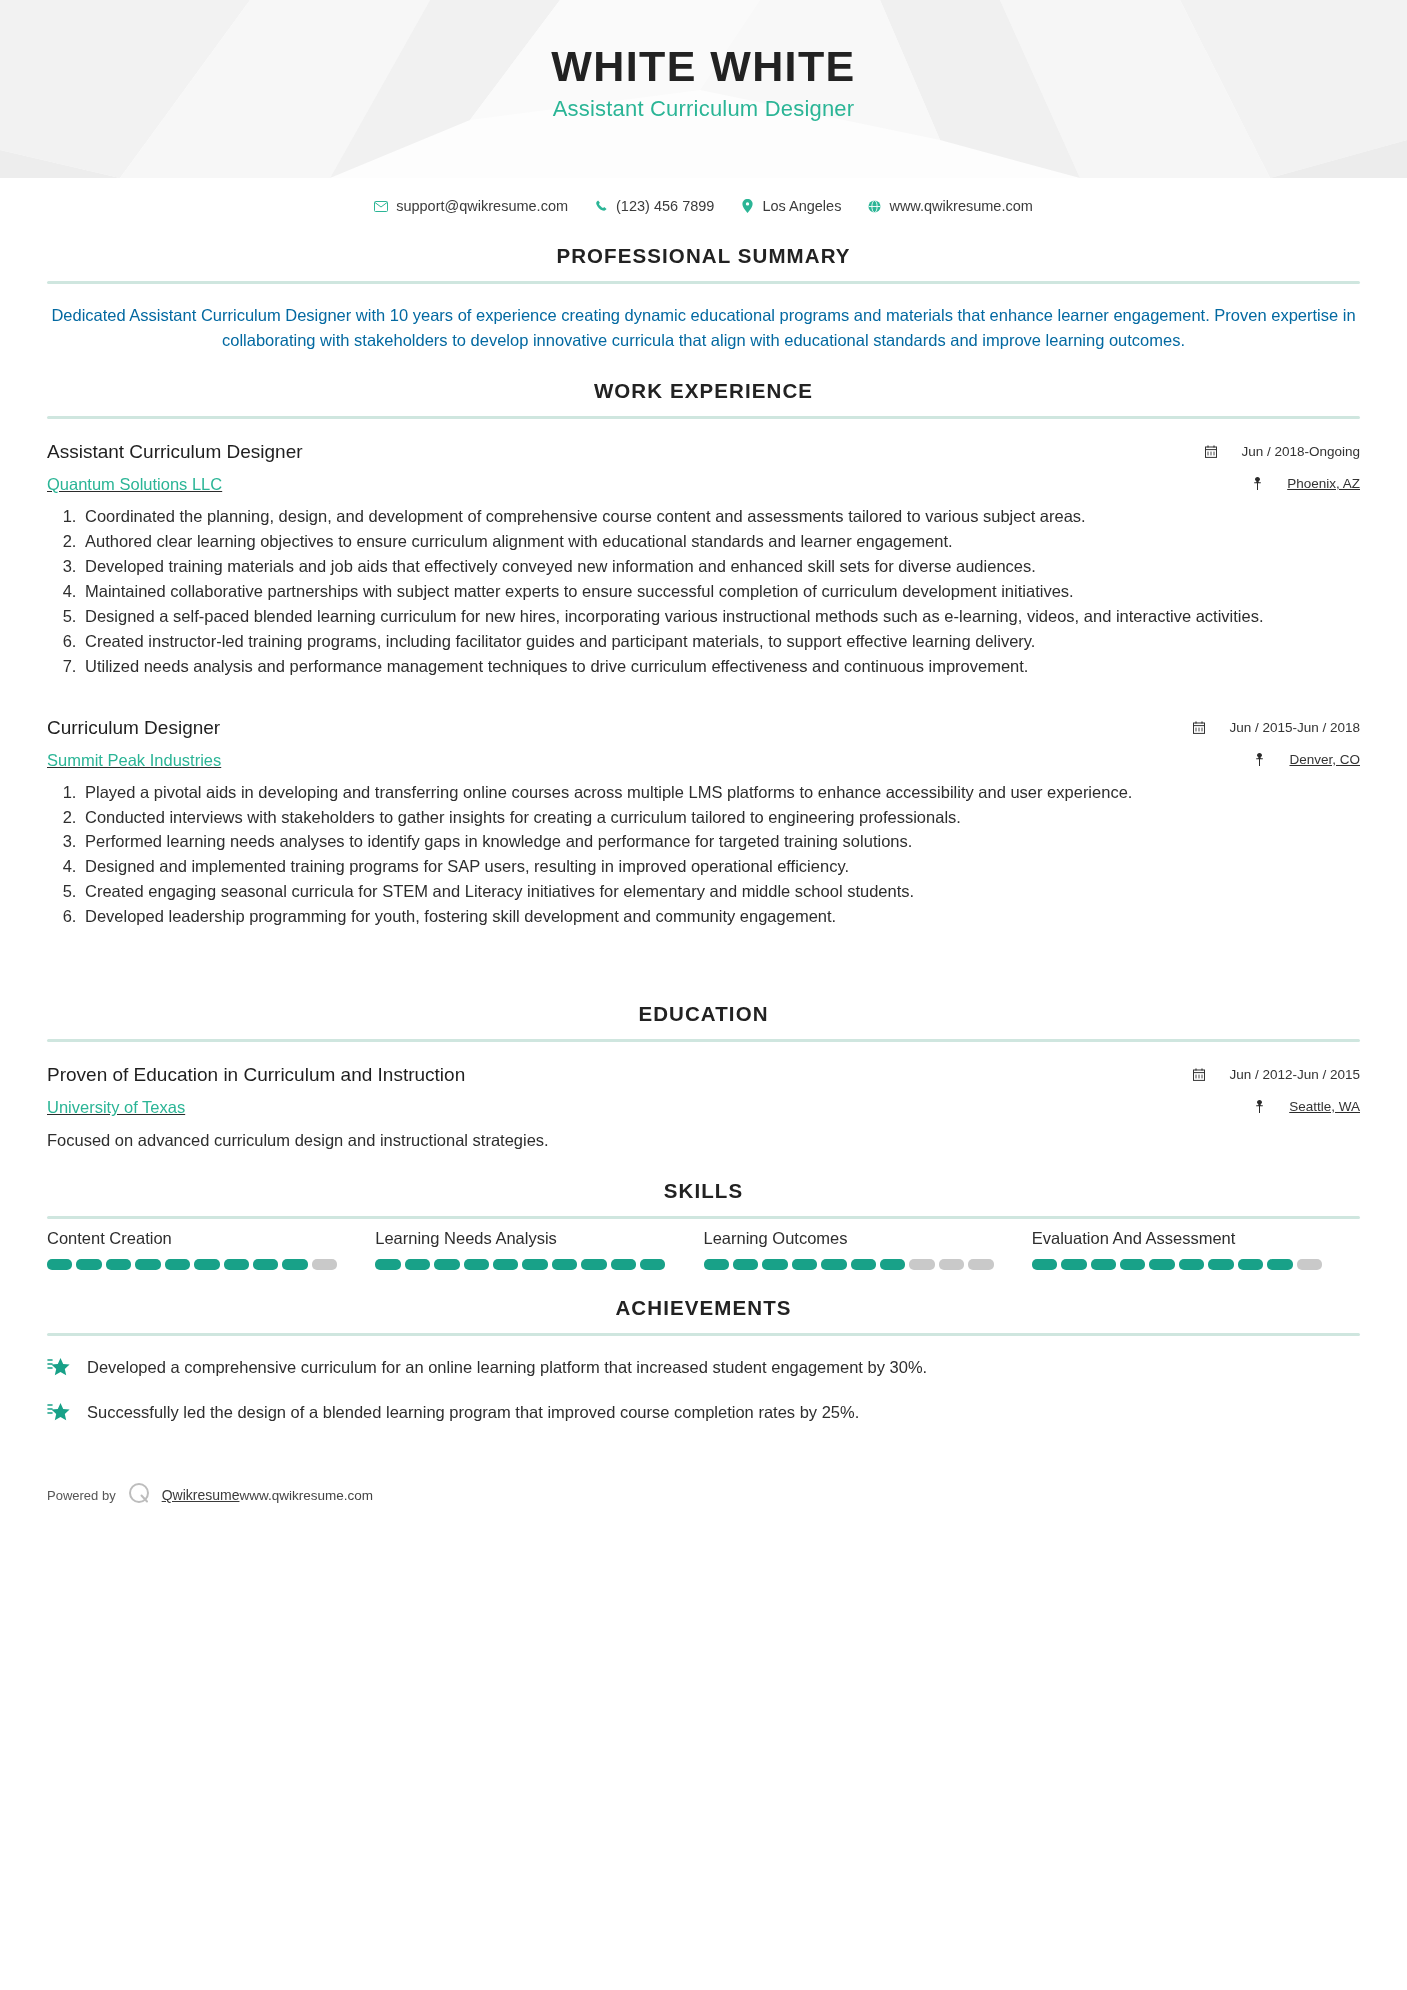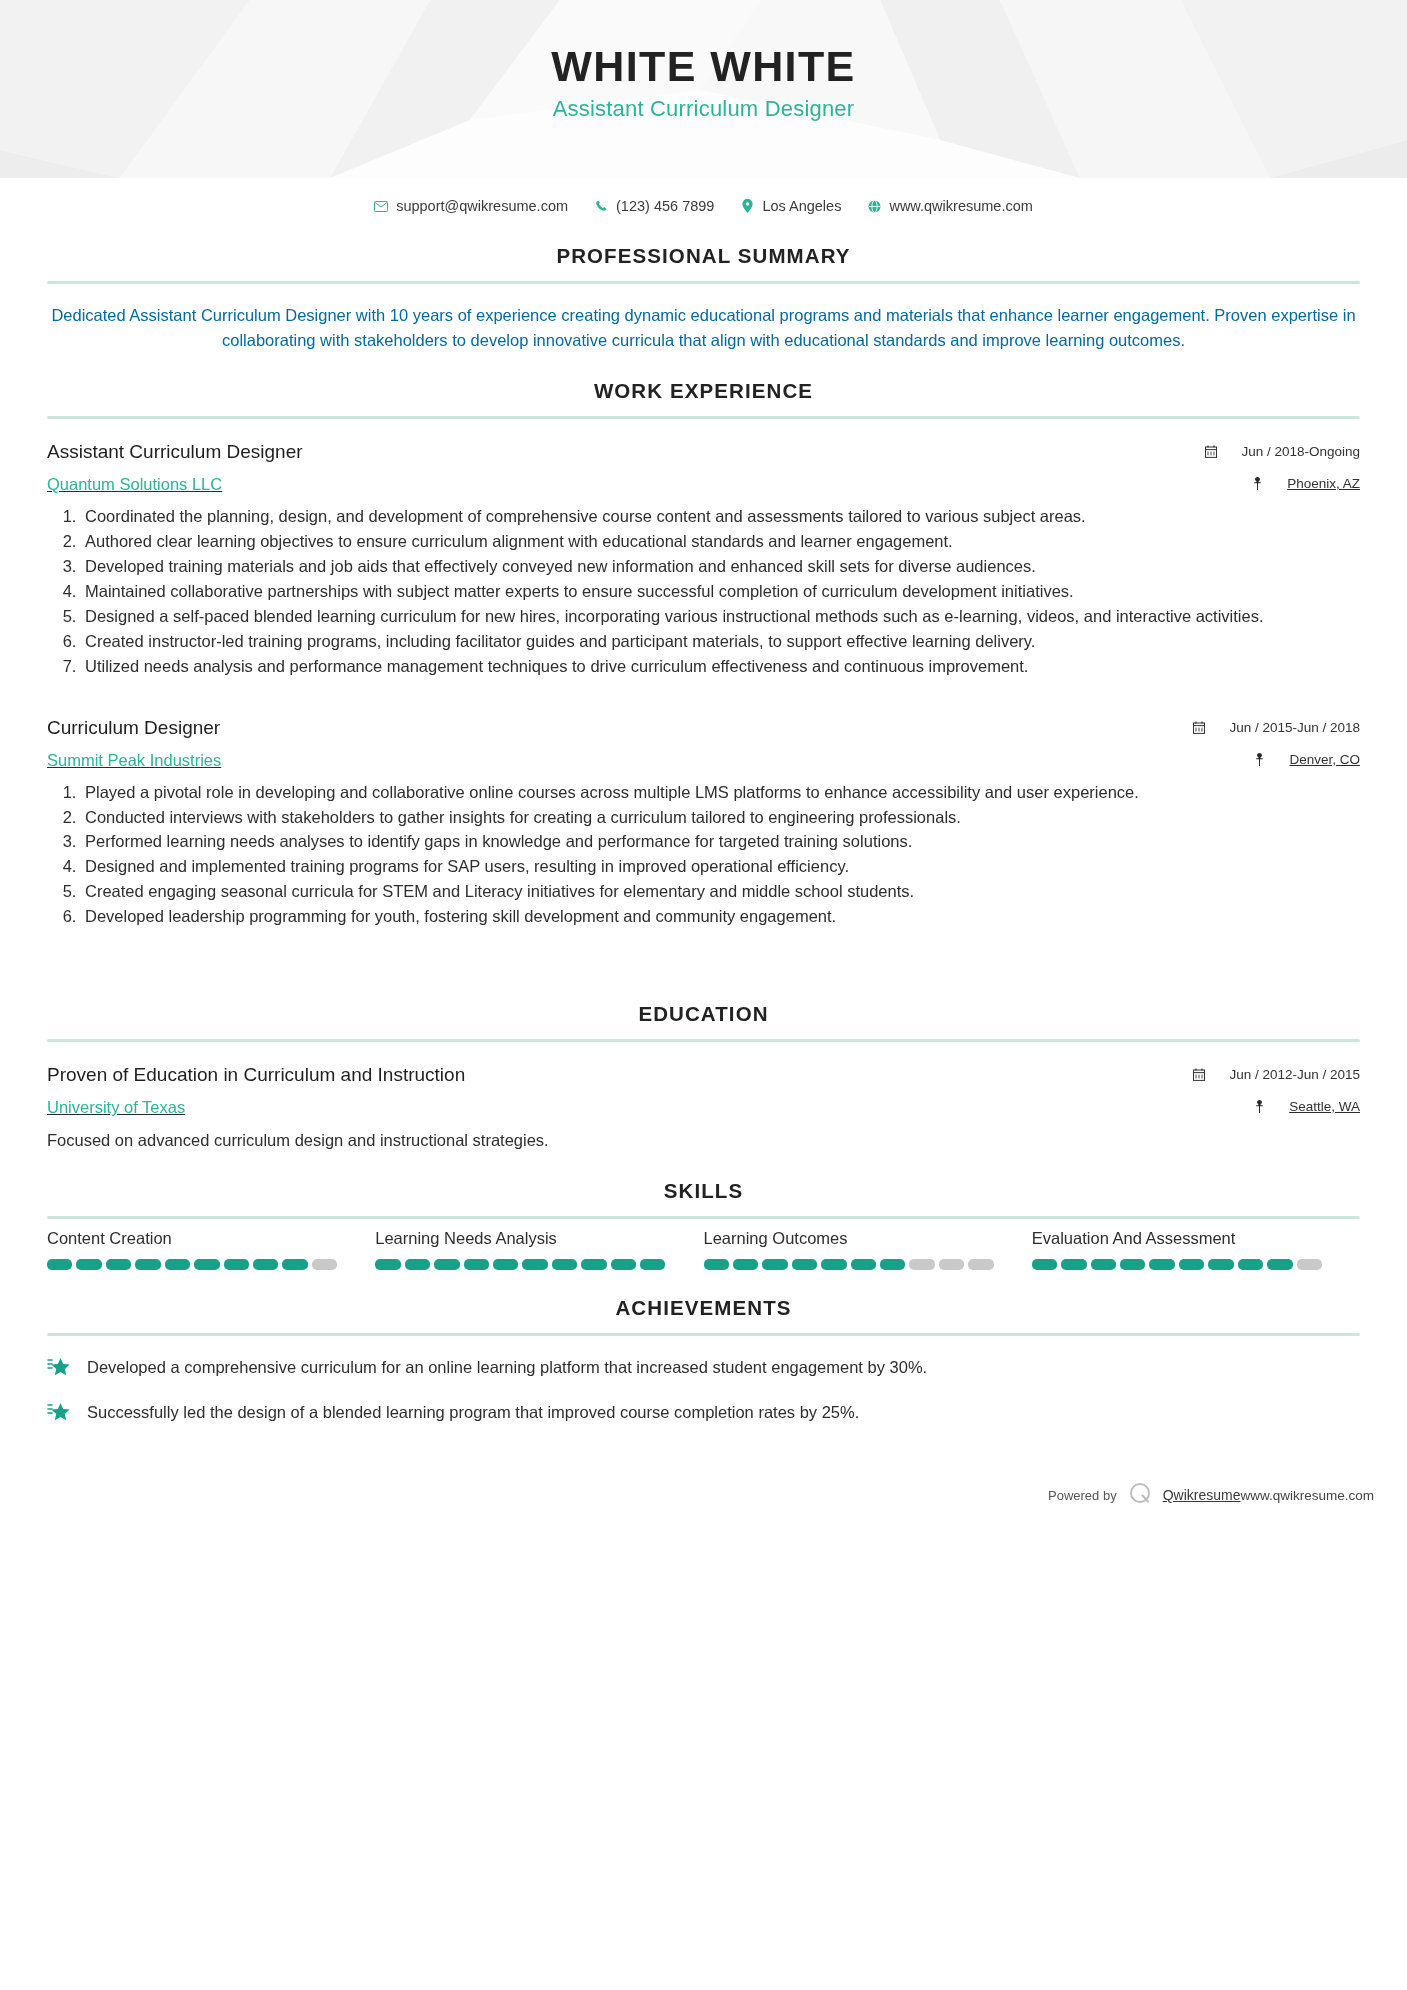--- a/index.html
+++ b/index.html
@@ -181,22 +181,22 @@
   .ach-text {
     font-size: 16.5px;
     line-height: 1.4;
     color: #2e2e2e;
   }
 
   
   .footer {
     display: flex;
     align-items: center;
-    justify-content: flex-end;
-    padding: 0 33px;
+    justify-content: flex-start;
+    padding: 0 47px;
     margin-top: 44px;
     height: 46px;
   }
   .footer-left { display: flex; align-items: center; gap: 10px; }
   .powered { font-size: 13px; color: #555555; }
   .brand {
     font-size: 14px;
     color: #3a3a3a;
     text-decoration: underline;
   }
@@ -340,21 +340,21 @@
         <div class="meta">
           <span class="mi">
             <svg width="9" height="13" viewBox="0 0 9 13">
                 <path d="M4.5 0 C3 0 2 1 2 2.3 C2 3.1 2.5 3.8 3.3 4.1 L3.3 5.2 L1.2 5.2 L1.2 6.2 L4 6.2 L4 13 L5 13 L5 6.2 L7.8 6.2 L7.8 5.2 L5.7 5.2 L5.7 4.1 C6.5 3.8 7 3.1 7 2.3 C7 1 6 0 4.5 0 Z" fill="#2b2b2b"></path>
               </svg>
           </span>
           <span>Denver, CO</span>
         </div>
       </div>
       <ol class="bullets">
-        <li>Played a pivotal role in developing and collaborative online courses across multiple LMS platforms to enhance accessibility and user experience.</li>
+        <li>Played a pivotal aids in developing and transferring online courses across multiple LMS platforms to enhance accessibility and user experience.</li>
         <li>Conducted interviews with stakeholders to gather insights for creating a curriculum tailored to engineering professionals.</li>
         <li>Performed learning needs analyses to identify gaps in knowledge and performance for targeted training solutions.</li>
         <li>Designed and implemented training programs for SAP users, resulting in improved operational efficiency.</li>
         <li>Created engaging seasonal curricula for STEM and Literacy initiatives for elementary and middle school students.</li>
         <li>Developed leadership programming for youth, fostering skill development and community engagement.</li>
       </ol>
     </div>
   </div>
 
   <div class="gap-after-exp"></div>

